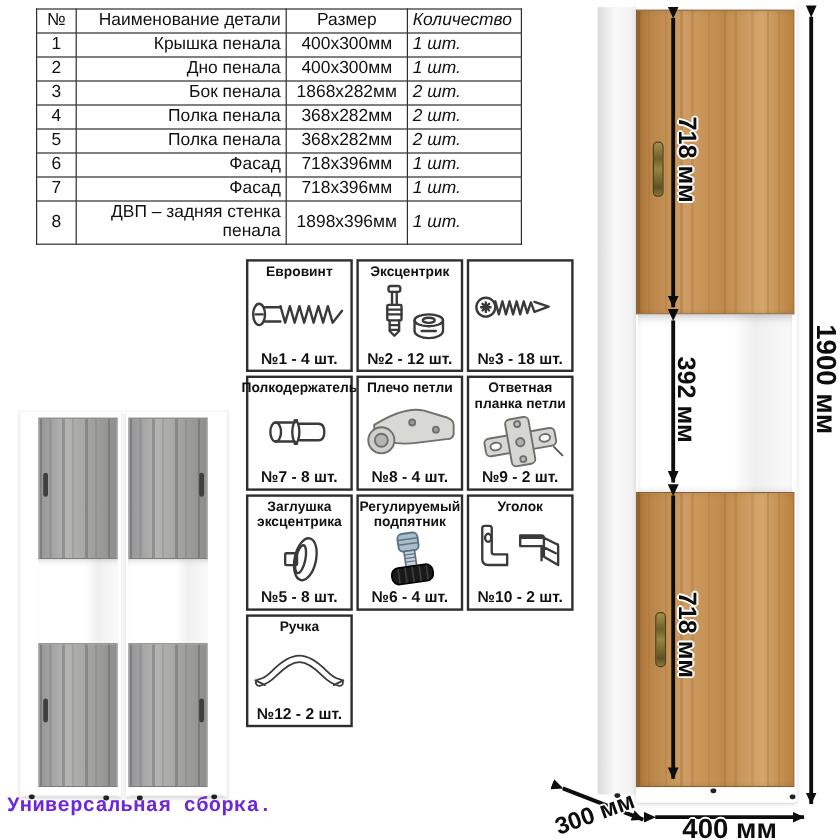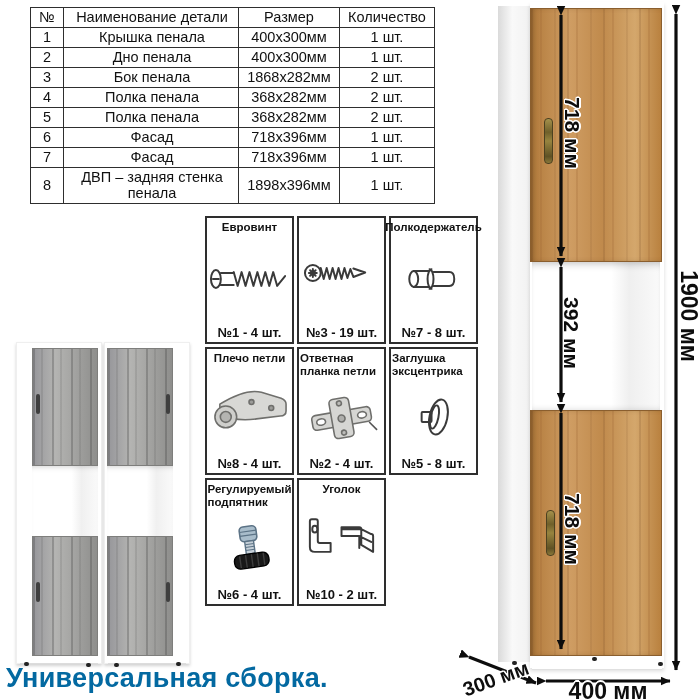--- a/index.html
+++ b/index.html
@@ -5,32 +5,32 @@
   html,body{margin:0;padding:0;background:#fff;}
   .canvas{position:relative;width:700px;height:700px;background:#fff;overflow:hidden;
           font-family:"Liberation Sans",sans-serif;color:#111;}
 
   
   .parts-table{position:absolute;left:30px;top:7px;border-collapse:collapse;
                font-size:14.5px;line-height:1.15;}
   .parts-table td,.parts-table th{border:1.7px solid #2e2e2e;padding:1px 4px;
                font-weight:normal;background:#fff;vertical-align:middle;}
   .parts-table .c-num{width:24px;text-align:center;}
-  .parts-table .c-name{width:164px;text-align:center;padding-left:6px;}
+  .parts-table .c-name{width:164px;text-align:right;padding-left:6px;}
   .parts-table .c-size{width:92px;text-align:center;}
-  .parts-table .c-qty{width:86px;text-align:center;}
+  .parts-table .c-qty{width:86px;text-align:left;font-style:italic;}
   .parts-table tr{height:20px;}
   .parts-table tr.hdr{height:18px;}
 
   
   .hw-grid{position:absolute;left:205px;top:216px;width:273px;height:390px;
            display:grid;grid-template-columns:repeat(3,1fr);grid-auto-rows:1fr;gap:3px;}
   .hw-cell{border:2px solid #2e2e2e;background:#fff;display:flex;flex-direction:column;
            align-items:center;padding:3px 1px 2px;min-width:0;}
-  .hw-title{font-weight:bold;font-size:11.5px;line-height:1.12;text-align:left;}
+  .hw-title{font-weight:bold;font-size:11.5px;line-height:1.12;text-align:center;}
   .hw-icon{flex:1;display:flex;align-items:center;justify-content:center;width:100%;}
   .hw-count{font-weight:bold;font-size:13px;margin-top:auto;}
   .ic{stroke:#3a3a3a;stroke-width:2;fill:none;stroke-linecap:round;stroke-linejoin:round;}
 
   
   .mini-cab{position:absolute;top:342px;width:86px;height:322px;background:#fff;
             box-shadow:0 2px 3px rgba(0,0,0,.18), inset 0 0 0 1px #efefef;}
   .mini-cab.left{left:16px;}  .mini-cab.right{left:104px;}
   .mc-door{position:absolute;width:66px;
      background:
@@ -79,22 +79,22 @@
 
   
   .overlay{position:absolute;left:0;top:0;pointer-events:none;}
   .dim-label{position:absolute;font-weight:bold;font-size:21px;color:#0d0d0d;white-space:nowrap;
      text-shadow:-1.5px 0 #fff,1.5px 0 #fff,0 -1.5px #fff,0 1.5px #fff,
                  -1px -1px #fff,1px 1px #fff,-1px 1px #fff,1px -1px #fff;}
   .rot90{transform:translate(-50%,-50%) rotate(90deg);}
   .rot-20{transform:translate(-50%,-50%) rotate(-20deg);}
   .ctr{transform:translate(-50%,-50%);}
 
-  .caption{position:absolute;left:6px;top:663px;font-weight:bold;font-size:27px;
-           letter-spacing:.3px;color:#0369a1;}
+  .caption{position:absolute;left:6px;top:663px;font-weight:bold;font-size:17px;
+           letter-spacing:.3px;color:#6d28d9;font-family:Liberation Mono, monospace;}
 </style>
 </head>
 <body>
 
 <div class="canvas">
 
   <table class="parts-table">
     <tbody>
         <tr class="hdr">
       <th class="c-num">№</th>
@@ -162,30 +162,49 @@
           <ellipse cx="8" cy="22" rx="5" ry="9"></ellipse>
             <line x1="5" y1="22" x2="11" y2="22"></line>
           <line x1="13" y1="16" x2="26" y2="16"></line>
             <line x1="13" y1="28" x2="26" y2="28"></line>
           <path d="M26 15 l4 14 l4 -14 l4 14 l4 -14 l4 14 l4 -14 l4 14 l4 -14 l4 14 l4 -14 l4 14 l8 -10"></path>
         </svg>
       </div>
       <div class="hw-count">№1 - 4 шт.</div>
     </div>
 
+    <div class="hw-cell">
+      <div class="hw-title">Эксцентрик</div>
+      <div class="hw-icon">
+        <svg class="ic" width="84" height="52" viewBox="0 0 84 52">
+          <rect x="24" y="2" width="10" height="5" rx="2"></rect>
+          <line x1="27" y1="7" x2="27" y2="18"></line>
+            <line x1="31" y1="7" x2="31" y2="18"></line>
+          <rect x="23" y="18" width="12" height="13" rx="1"></rect>
+          <line x1="23" y1="22" x2="35" y2="22"></line>
+            <line x1="23" y1="26" x2="35" y2="26"></line>
+          <path d="M25 31 v9 l4 4 l4 -4 v-9 M25 35 h8 M25 39 h8"></path>
+          <ellipse cx="58" cy="31" rx="12" ry="5"></ellipse>
+          <path d="M46 31 v9 a12 6 0 0 0 24 0 v-9"></path>
+          <ellipse cx="58" cy="31" rx="5" ry="2.2"></ellipse>
+            <line x1="52" y1="40" x2="64" y2="40"></line>
+        </svg>
+      </div>
+      <div class="hw-count">№2 - 12 шт.</div>
+    </div>
 
     <div class="hw-cell">
       <div class="hw-icon">
         <svg class="ic" width="84" height="40" viewBox="0 0 84 40">
           <circle cx="13" cy="20" r="8"></circle>
           <path d="M9 20 h8 M13 16 v8 M10.2 17.2 l5.6 5.6 M15.8 17.2 l-5.6 5.6"></path>
           <path d="M21 15 l3 11 l3 -11 l3 11 l3 -11 l3 11 l3 -11 l3 11 l3 -11 l3 10 l3 -9 l3 8 l12 -4.5 l-12 -4"></path>
         </svg>
       </div>
-      <div class="hw-count">№3 - 19 шт.</div>
+      <div class="hw-count">№3 - 18 шт.</div>
     </div>
 
     <div class="hw-cell">
       <div class="hw-title">Полкодержатель</div>
       <div class="hw-icon">
         <svg class="ic" width="84" height="36" viewBox="0 0 84 36">
           <ellipse cx="22" cy="18" rx="4.5" ry="8"></ellipse>
           <line x1="22" y1="10" x2="38" y2="10"></line>
             <line x1="22" y1="26" x2="38" y2="26"></line>
           <path d="M38 8 a4 10 0 0 1 0 20 M40 8 a4 10 0 0 0 0 20"></path>
@@ -218,21 +237,21 @@
             <rect x="32" y="4" width="20" height="40" rx="4"></rect>
             <ellipse cx="21" cy="24.5" rx="4.5" ry="3.2" fill="#fff"></ellipse>
             <ellipse cx="63" cy="24.5" rx="4.5" ry="3.2" fill="#fff"></ellipse>
             <circle cx="42" cy="24.5" r="3.5" fill="#aeaeab"></circle>
             <circle cx="42" cy="9" r="2.5" fill="#bcbcb9"></circle>
             <circle cx="42" cy="39" r="2.5" fill="#bcbcb9"></circle>
           </g>
           <path d="M70 28 l8 8" stroke="#555" fill="none"></path>
         </svg>
       </div>
-      <div class="hw-count">№2 - 4 шт.</div>
+      <div class="hw-count">№9 - 2 шт.</div>
     </div>
 
 
     <div class="hw-cell">
       <div class="hw-title">Заглушка эксцентрика</div>
       <div class="hw-icon">
         <svg class="ic" width="84" height="48" viewBox="0 0 84 48">
           <ellipse cx="47" cy="24" rx="9" ry="18" transform="rotate(12 47 24)"></ellipse>
           <ellipse cx="43" cy="24" rx="4" ry="12" transform="rotate(12 43 24)"></ellipse>
           <rect x="30" y="19" width="10" height="10" rx="1"></rect>
@@ -264,20 +283,31 @@
         <svg class="ic" width="84" height="52" viewBox="0 0 84 52">
           <path d="M10 6 v26 q0 5 5 5 h16 v-9 h-11 q-2 0 -2 -2 v-20 q0 -2 -2 -2 h-4 q-2 0 -2 2 z"></path>
           <ellipse cx="15" cy="14" rx="2.6" ry="3.4"></ellipse>
           <path d="M42 12 h18 q2 0 2 2 v16 l12 7 v-16 q0 -2 -2 -2 l-10 -5 h-20 z M42 12 v9 h18 v12 M60 21 l12 6"></path>
         </svg>
       </div>
       <div class="hw-count">№10 - 2 шт.</div>
     </div>
 
 
+    <div class="hw-cell">
+      <div class="hw-title">Ручка</div>
+      <div class="hw-icon">
+        <svg width="84" height="40" viewBox="0 0 84 40" fill="none" stroke-linecap="round" stroke-linejoin="round">
+          <path d="M8 30 q6 -1 13 -8 q12 -12 21 -12 q9 0 21 12 q7 7 13 8" stroke="#3a3a3a" stroke-width="7"></path>
+          <path d="M8 30 q6 -1 13 -8 q12 -12 21 -12 q9 0 21 12 q7 7 13 8" stroke="#ffffff" stroke-width="4"></path>
+          <path d="M5 28 l8 4 M71 32 l8 -4" stroke="#3a3a3a" stroke-width="1.6"></path>
+        </svg>
+      </div>
+      <div class="hw-count">№12 - 2 шт.</div>
+    </div>
   </div>
 
   <div class="mini-cab left">
     <div class="mc-door mc-top"></div>
     <div class="mc-gap"></div>
     <div class="mc-door mc-bot"></div>
     <div class="mc-handle mc-h-top"></div>
     <div class="mc-handle mc-h-bot"></div>
     <div class="mc-plinth"></div>
     <div class="foot" style="left:8px;top:320px;"></div>

